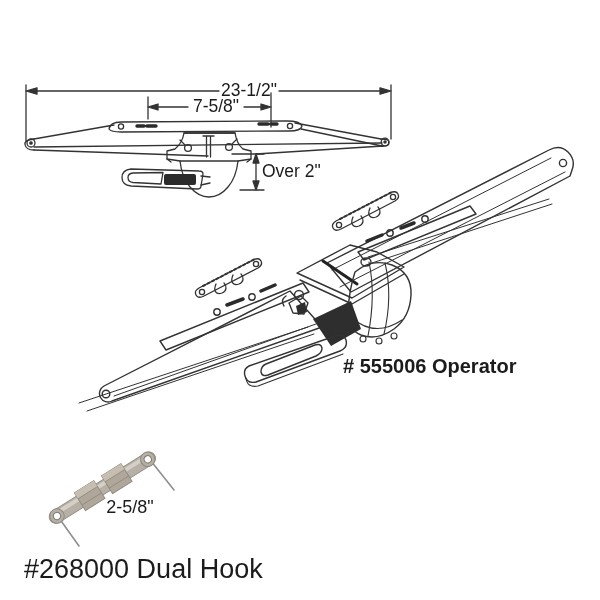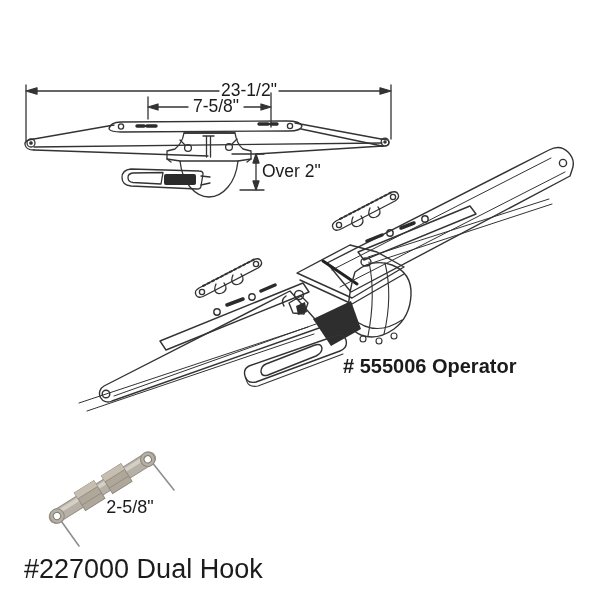--- a/index.html
+++ b/index.html
@@ -195,15 +195,15 @@
   <div class="lbl lbl-dim lbl-center" style="left:249px;top:91px;">23-1/2"</div>
 
   <div class="lbl lbl-dim lbl-center" style="left:216px;top:107px;">7-5/8"</div>
 
   <div class="lbl lbl-dim lbl-vcenter" style="left:262px;top:172px;">Over 2"</div>
 
   <div class="lbl lbl-caption lbl-vcenter" style="left:343px;top:366px;"># 555006 Operator</div>
 
   <div class="lbl lbl-dim lbl-center" style="left:130px;top:507px;font-size:18px;">2-5/8"</div>
 
-  <div class="lbl lbl-caption-lg lbl-vcenter" style="left:24px;top:569px;">#227000 Dual Hook</div>
+  <div class="lbl lbl-caption-lg lbl-vcenter" style="left:24px;top:569px;">#268000 Dual Hook</div>
 
 </div>
 
 </body></html>

